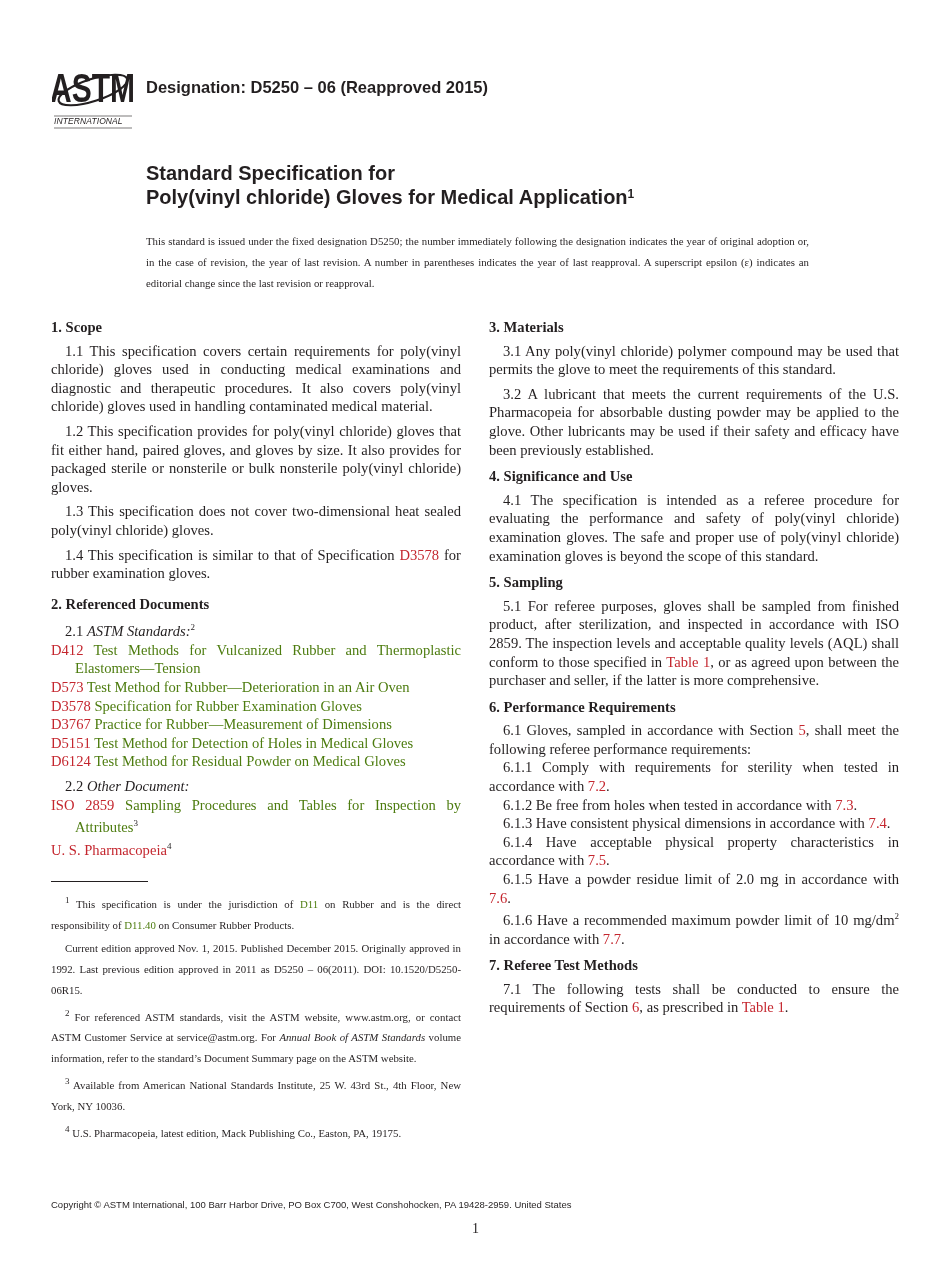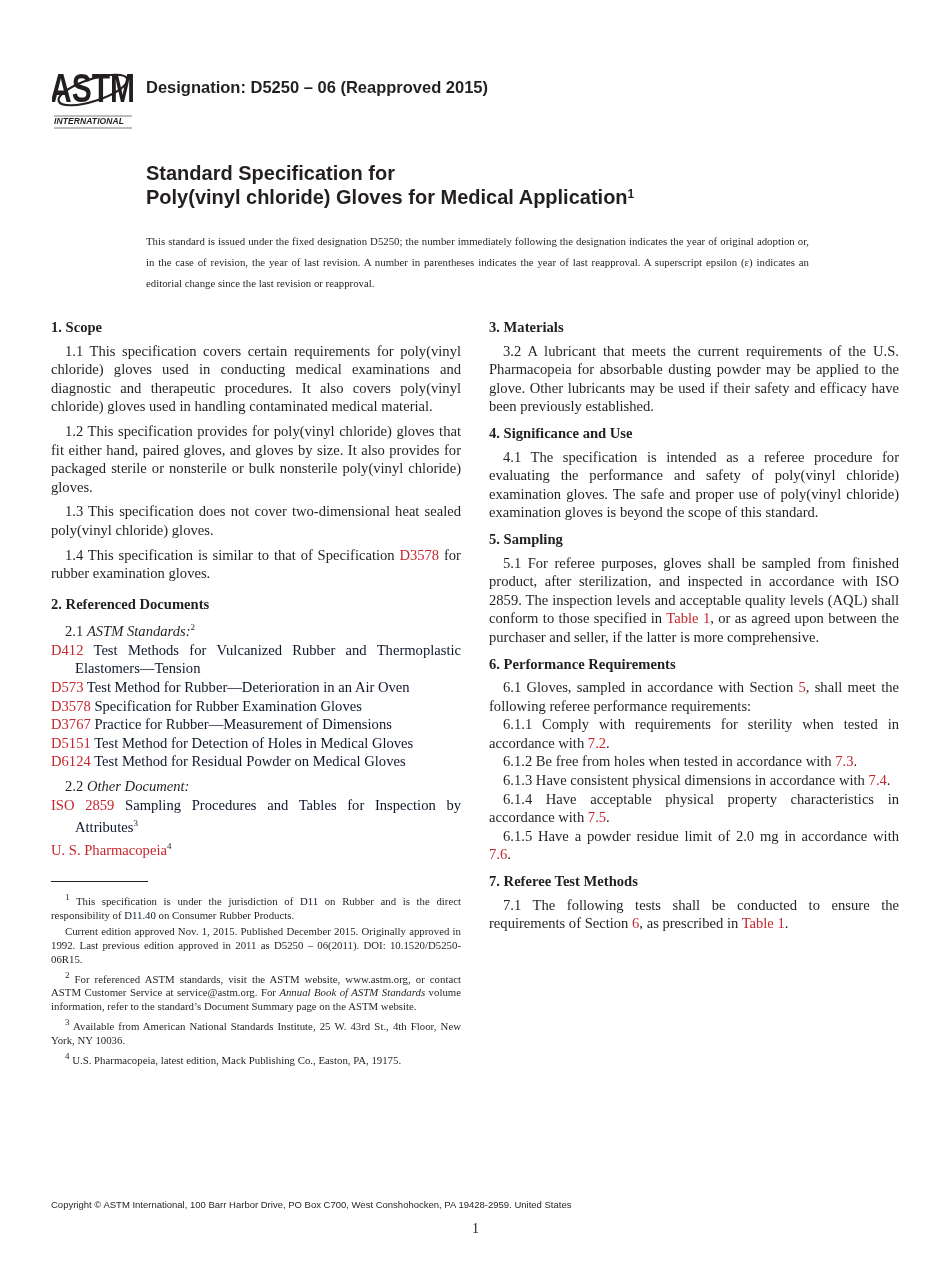--- a/index.html
+++ b/index.html
@@ -11,41 +11,41 @@
   .title { position:absolute; left:146px; top:161px; font-size:20px; font-weight:bold; line-height:24px; }
   .title sup { font-size:12px; vertical-align:top; position:relative; top:-3px; }
   .intro { position:absolute; left:146px; top:231px; width:663px; font-size:10.8px; line-height:21px; text-align:justify; }
   .col { position:absolute; top:306px; width:410px; font-size:14.6px; line-height:18.6px; }
   .col.left { left:51px; }
   .col.right { left:489px; }
   h2 { font-size:14.6px; font-weight:bold; margin:12px 0 5px 0; }
   p { margin:0 0 6px 0; text-indent:14px; text-align:justify; }
   p.tight { margin-bottom:0; }
   .red { color:#c4262e; }
-  .blue { color:#0f172a; }
+  .blue { color:#4d7c0f; }
   .ref { padding-left:24px; text-indent:-24px; margin:0; text-align:justify; }
   .sub { text-indent:14px; margin:0; }
   sup { font-size:9px; }
   .fnrule { width:97px; border-top:1px solid #231f20; margin:22px 0 8px 0; }
-  .fn { font-size:10.8px; line-height:14px; text-indent:14px; margin:0 0 2px 0; text-align:justify; }
+  .fn { font-size:10.8px; line-height:21px; text-indent:14px; margin:0 0 2px 0; text-align:justify; }
   .footer { position:absolute; left:51px; top:1199px; font-size:9.5px; }
   .pagenum { position:absolute; left:472px; top:1221px; font-size:14px; }
   .sec { margin-top:12px; }
 </style>
 </head>
 <body>
 
 <div class="logo">
   <svg width="82" height="72" viewBox="0 0 82 72">
     <ellipse cx="41" cy="32" rx="36" ry="11" fill="none" stroke="#231f20" stroke-width="2.2" transform="rotate(-18 41 32)"></ellipse>
     <text x="41" y="44" text-anchor="middle" font-family="Liberation Sans, sans-serif" font-weight="bold" font-size="40" fill="#231f20" transform="scale(0.75 1) translate(13 0)">ASTM</text>
     <line x1="2" y1="58" x2="80" y2="58" stroke="#231f20" stroke-width="0.6"></line>
     <line x1="2" y1="70" x2="80" y2="70" stroke="#231f20" stroke-width="0.6"></line>
   </svg>
-  <div class="sans" style="position:absolute;left:2px;top:58px;font-size:8.5px;font-weight:bold;font-style:italic;letter-spacing:0.1px;">INTERNATIONAL</div>
+  <div class="sans" style="position:absolute;left:2px;top:58px;font-size:8.5px;font-weight:normal;font-style:italic;letter-spacing:0.1px;">INTERNATIONAL</div>
 </div>
 
 <div class="designation sans">Designation: D5250 – 06 (Reapproved 2015)</div>
 
 <div class="title sans">
   <div>Standard Specification for</div>
   <div><span>Poly(vinyl chloride) Gloves for Medical Application</span><sup>1</sup></div>
 </div>
 
 <div class="intro">This standard is issued under the fixed designation D5250; the number immediately following the designation indicates the year of original adoption or, in the case of revision, the year of last revision. A number in parentheses indicates the year of last reapproval. A superscript epsilon (ε) indicates an editorial change since the last revision or reapproval.</div>
@@ -72,34 +72,36 @@
   <div class="fnrule"></div>
   <div class="fn"><sup>1</sup><span> This specification is under the jurisdiction of </span><span class="blue">D11</span><span> on Rubber and is the direct responsibility of </span><span class="blue">D11.40</span><span> on Consumer Rubber Products.</span></div>
   <div class="fn">Current edition approved Nov. 1, 2015. Published December 2015. Originally approved in 1992. Last previous edition approved in 2011 as D5250 – 06(2011). DOI: 10.1520/D5250-06R15.</div>
   <div class="fn"><sup>2</sup><span> For referenced ASTM standards, visit the ASTM website, www.astm.org, or contact ASTM Customer Service at service@astm.org. For </span><i>Annual Book of ASTM Standards</i><span> volume information, refer to the standard’s Document Summary page on the ASTM website.</span></div>
   <div class="fn"><sup>3</sup><span> Available from American National Standards Institute, 25 W. 43rd St., 4th Floor, New York, NY 10036.</span></div>
   <div class="fn"><sup>4</sup><span> U.S. Pharmacopeia, latest edition, Mack Publishing Co., Easton, PA, 19175.</span></div>
 </div>
 
 <div class="col right">
   <h2>3.  Materials</h2>
+  <p>3.1 Any poly(vinyl chloride) polymer compound may be used that permits the glove to meet the requirements of this standard.</p>
   <p>3.2 A lubricant that meets the current requirements of the U.S. Pharmacopeia for absorbable dusting powder may be applied to the glove. Other lubricants may be used if their safety and efficacy have been previously established.</p>
 
   <h2 class="sec" style="margin-top:8px;">4.  Significance and Use</h2>
   <p>4.1 The specification is intended as a referee procedure for evaluating the performance and safety of poly(vinyl chloride) examination gloves. The safe and proper use of poly(vinyl chloride) examination gloves is beyond the scope of this standard.</p>
 
   <h2 class="sec" style="margin-top:8px;">5.  Sampling</h2>
   <p><span>5.1 For referee purposes, gloves shall be sampled from finished product, after sterilization, and inspected in accordance with ISO 2859. The inspection levels and acceptable quality levels (AQL) shall conform to those specified in </span><span class="red">Table 1</span><span>, or as agreed upon between the purchaser and seller, if the latter is more comprehensive.</span></p>
 
   <h2 class="sec" style="margin-top:8px;">6.  Performance Requirements</h2>
   <p class="tight"><span>6.1 Gloves, sampled in accordance with Section </span><span class="red">5</span><span>, shall meet the following referee performance requirements:</span></p>
   <p class="tight"><span>6.1.1 Comply with requirements for sterility when tested in accordance with </span><span class="red">7.2</span><span>.</span></p>
   <p class="tight"><span>6.1.2 Be free from holes when tested in accordance with </span><span class="red">7.3</span><span>.</span></p>
   <p class="tight"><span>6.1.3 Have consistent physical dimensions in accordance with </span><span class="red">7.4</span><span>.</span></p>
   <p class="tight"><span>6.1.4 Have acceptable physical property characteristics in accordance with </span><span class="red">7.5</span><span>.</span></p>
   <p class="tight"><span>6.1.5 Have a powder residue limit of 2.0 mg in accordance with </span><span class="red">7.6</span><span>.</span></p>
+  <p><span>6.1.6 Have a recommended maximum powder limit of 10 mg/dm</span><sup>2</sup><span> in accordance with </span><span class="red">7.7</span><span>.</span></p>
 
   <h2 class="sec" style="margin-top:8px;">7.  Referee Test Methods</h2>
   <p><span>7.1 The following tests shall be conducted to ensure the requirements of Section </span><span class="red">6</span><span>, as prescribed in </span><span class="red">Table 1</span><span>.</span></p>
 </div>
 
 <div class="footer sans">Copyright © ASTM International, 100 Barr Harbor Drive, PO Box C700, West Conshohocken, PA 19428-2959. United States</div>
 <div class="pagenum">1</div>
 
 </body></html>

